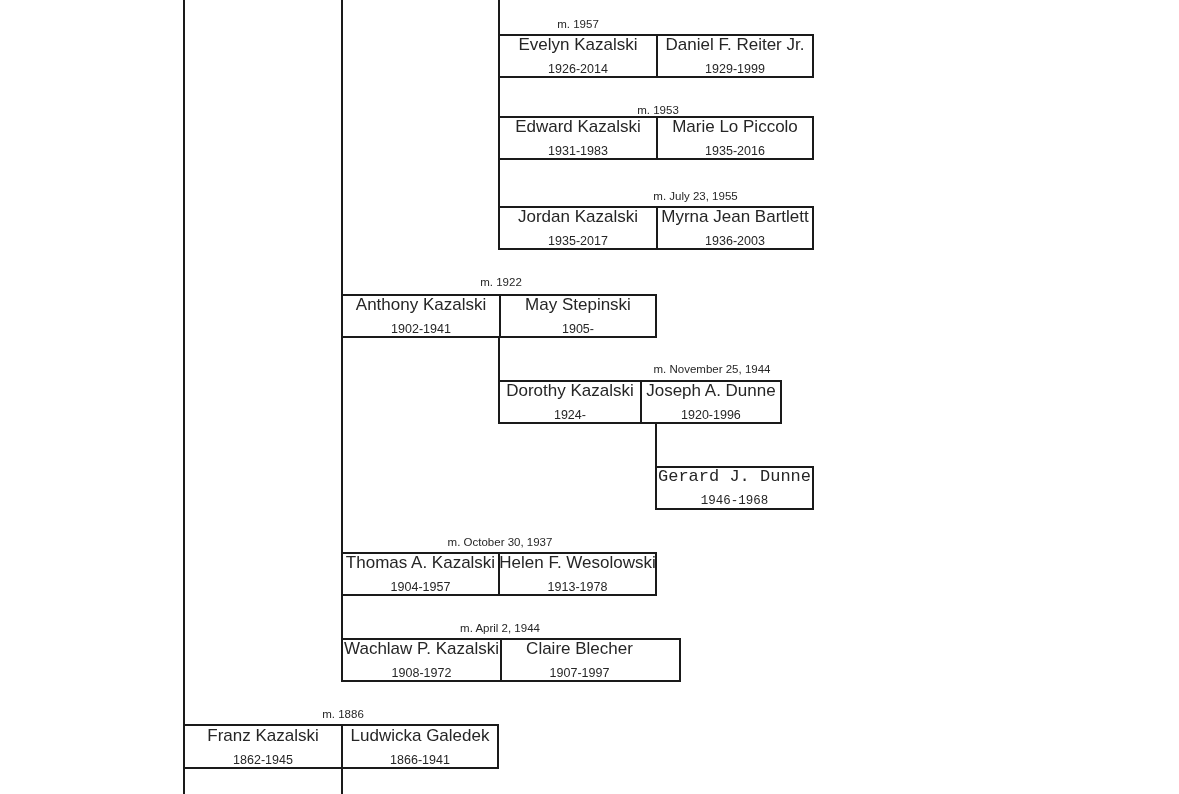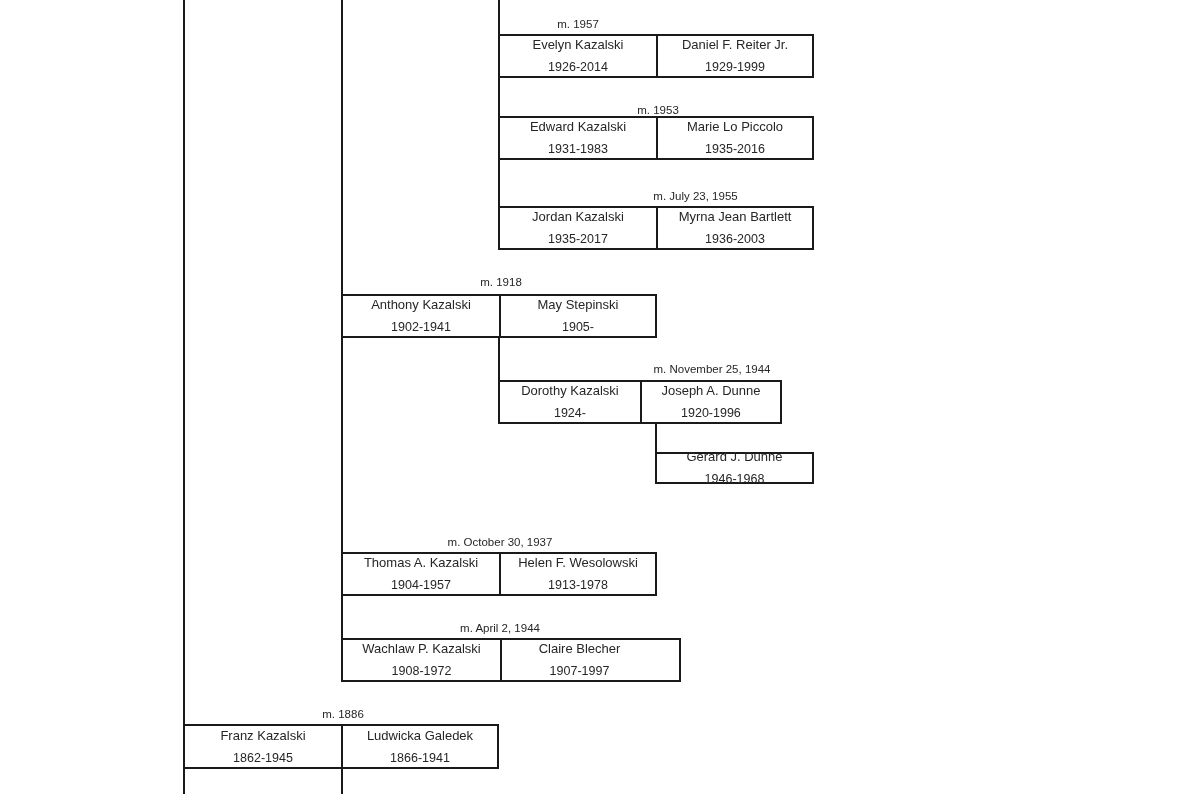--- a/index.html
+++ b/index.html
@@ -37,21 +37,21 @@
     display: flex;
     flex-direction: column;
     align-items: center;
     justify-content: center;
     background: #ffffff;
   }
   .cell + .cell {
     border-left: 2px solid #1a1a1a;
   }
   .person-name {
-    font-size: 13px;
+    font-size: 17px;
     color: #262626;
     line-height: 1;
     white-space: nowrap;
     margin-bottom: 10px;
   }
   .person-dates {
     font-size: 12.5px;
     color: #262626;
     line-height: 1;
     white-space: nowrap;
@@ -78,21 +78,21 @@
   <div class="vline" style="left:341px; top:769px; height:25px;"></div>
 
   <div class="vline" style="left:498px; top:0px; height:250px;"></div>
   <div class="vline" style="left:498px; top:338px; height:86px;"></div>
 
   <div class="vline" style="left:655px; top:424px; height:42px;"></div>
 
   <div class="marriage" style="left:498px; top:19px; width:160px;">m. 1957</div>
   <div class="marriage" style="left:578px; top:105px; width:160px;">m. 1953</div>
   <div class="marriage" style="left:578px; top:191px; width:235px;">m. July 23, 1955</div>
-  <div class="marriage" style="left:421px; top:277px; width:160px;">m. 1918</div>
+  <div class="marriage" style="left:421px; top:277px; width:160px;">m. 1922</div>
   <div class="marriage" style="left:578px; top:364px; width:268px;">m. November 25, 1944</div>
   <div class="marriage" style="left:421px; top:537px; width:158px;">m. October 30, 1937</div>
   <div class="marriage" style="left:421px; top:623px; width:158px;">m. April 2, 1944</div>
   <div class="marriage" style="left:264px; top:709px; width:158px;">m. 1886</div>
 
   <div class="node" style="left:498px; top:34px; width:316px; height:44px;">
     <div class="cell">
       <span class="person-name">Evelyn Kazalski</span>
       <span class="person-dates">1926-2014</span>
     </div>
@@ -139,21 +139,21 @@
     <div class="cell">
       <span class="person-name">Dorothy Kazalski</span>
       <span class="person-dates">1924-</span>
     </div>
     <div class="cell">
       <span class="person-name">Joseph A. Dunne</span>
       <span class="person-dates">1920-1996</span>
     </div>
   </div>
 
-  <div class="node" style="left:655px; top:452px; width:159px; height:32px;">
+  <div class="node" style="left:655px; top:466px; width:159px; height:44px;font-family:Liberation Mono, monospace;">
     <div class="cell">
       <span class="person-name">Gerard J. Dunne</span>
       <span class="person-dates">1946-1968</span>
     </div>
   </div>
 
   <div class="node" style="left:341px; top:552px; width:316px; height:44px;">
     <div class="cell">
       <span class="person-name">Thomas A. Kazalski</span>
       <span class="person-dates">1904-1957</span>

